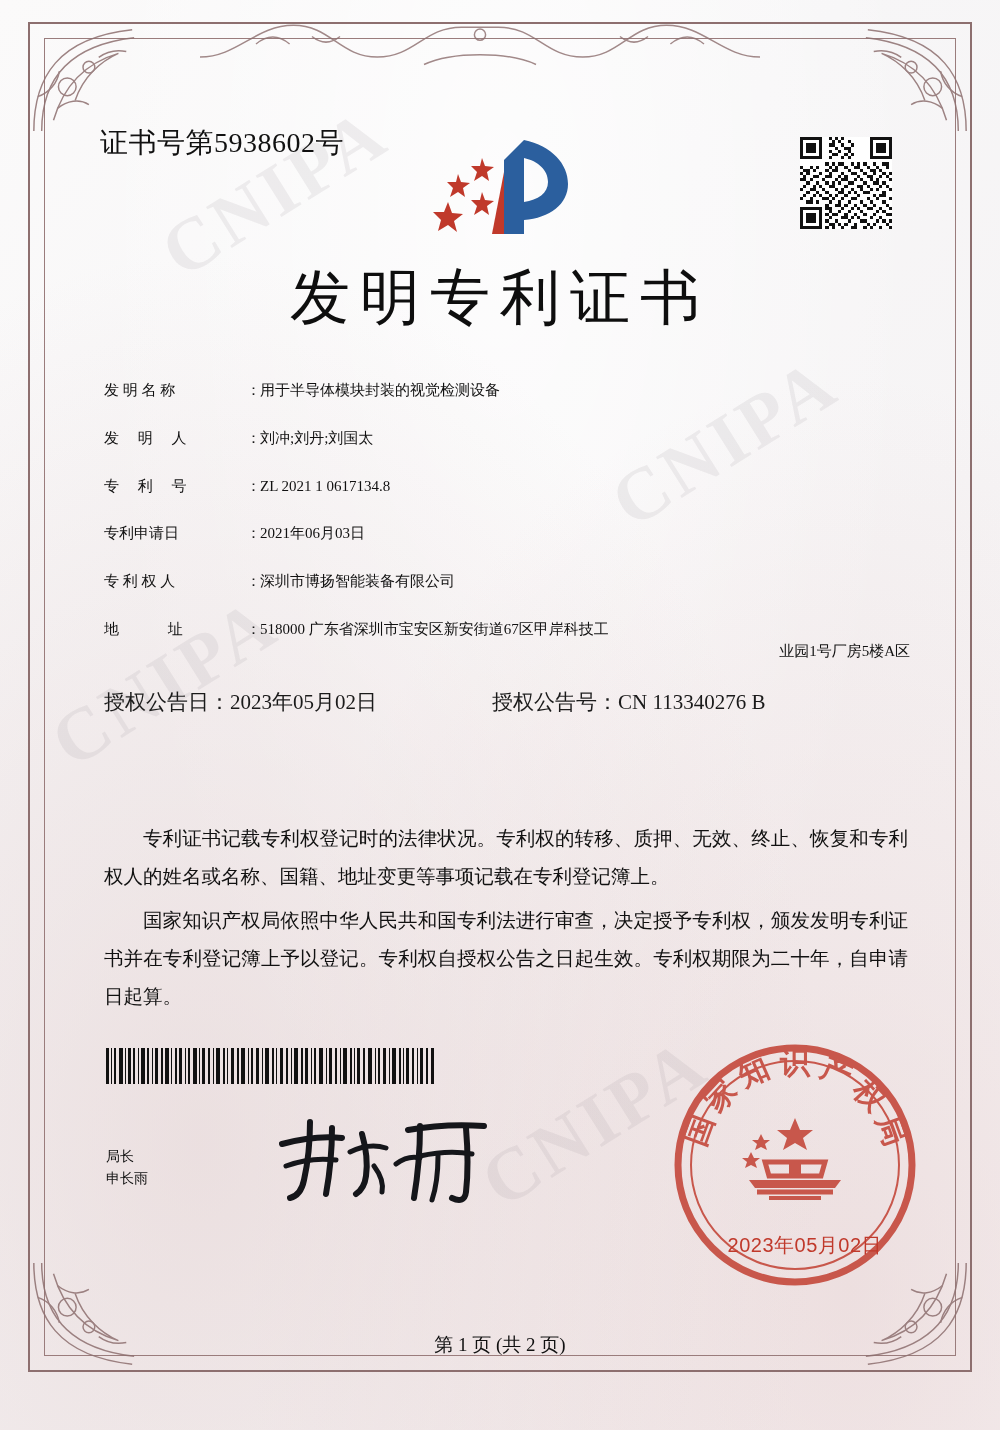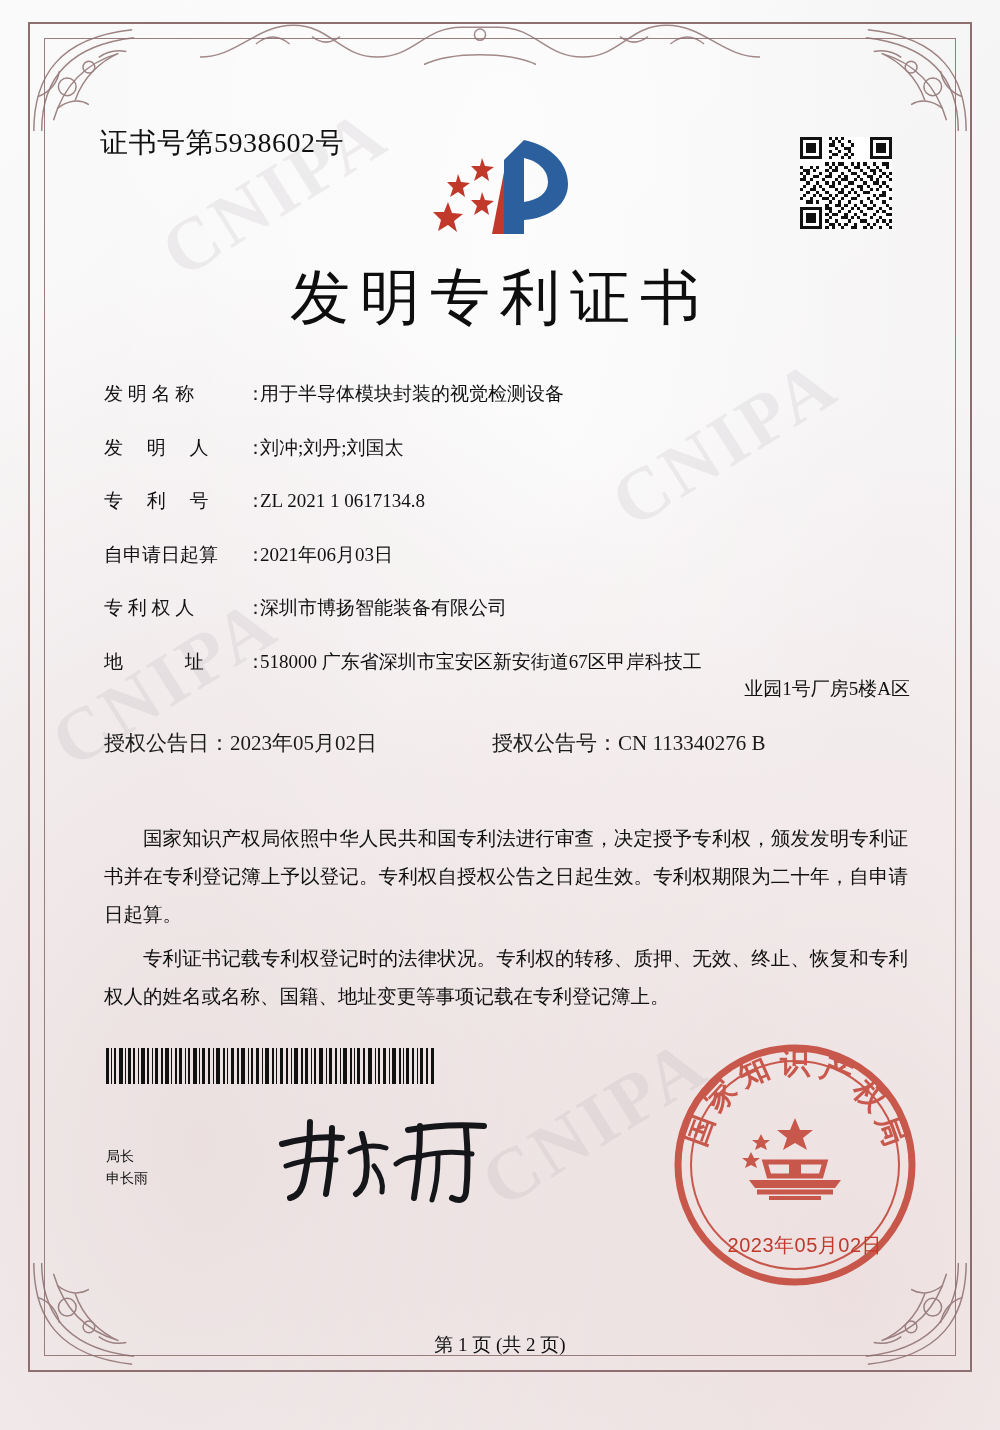--- a/index.html
+++ b/index.html
@@ -116,21 +116,21 @@
 
   
   .fields {
     position: absolute;
     left: 104px; top: 380px; right: 90px;
   }
   .frow {
     display: flex;
     align-items: flex-start;
     margin-bottom: 26px;
-    font-size: 19px;
+    font-size: 15px;
     line-height: 1.45;
   }
   .flabel {
     flex: 0 0 auto;
     width: 142px;
     color: #111;
     white-space: pre;
   }
   .fcolon { flex: 0 0 auto; width: 14px; }
   .fvalue { flex: 1 1 auto; color: #111; }
@@ -525,21 +525,21 @@
         <span class="flabel">发　 明　 人</span>
         <span class="fcolon">：</span>
         <span class="fvalue">刘冲;刘丹;刘国太</span>
       </div>
       <div class="frow">
         <span class="flabel">专　 利　 号</span>
         <span class="fcolon">：</span>
         <span class="fvalue">ZL 2021 1 0617134.8</span>
       </div>
       <div class="frow">
-        <span class="flabel">自申请日起算</span>
+        <span class="flabel">专利申请日</span>
         <span class="fcolon">：</span>
         <span class="fvalue">2021年06月03日</span>
       </div>
       <div class="frow">
         <span class="flabel">专 利 权 人</span>
         <span class="fcolon">：</span>
         <span class="fvalue">深圳市博扬智能装备有限公司</span>
       </div>
       <div class="frow">
         <span class="flabel">地　　　 址</span>
@@ -554,22 +554,22 @@
         <span class="g1">
           <span>授权公告日</span><span>：2023年05月02日</span>
         </span>
         <span class="g2">
           <span>授权公告号</span><span>：CN 113340276 B</span>
         </span>
       </div>
     </div>
 
     <div class="paras">
+      <p>专利证书记载专利权登记时的法律状况。专利权的转移、质押、无效、终止、恢复和专利权人的姓名或名称、国籍、地址变更等事项记载在专利登记簿上。</p>
       <p>国家知识产权局依照中华人民共和国专利法进行审查，决定授予专利权，颁发发明专利证书并在专利登记簿上予以登记。专利权自授权公告之日起生效。专利权期限为二十年，自申请日起算。</p>
-      <p>专利证书记载专利权登记时的法律状况。专利权的转移、质押、无效、终止、恢复和专利权人的姓名或名称、国籍、地址变更等事项记载在专利登记簿上。</p>
     </div>
 
     <svg class="barcode" viewBox="0 0 330 36" preserveAspectRatio="none" shape-rendering="crispEdges">
       <g fill="#111111">
         <rect x="0" y="0" width="3" height="36"></rect>
           <rect x="5" y="0" width="1" height="36"></rect>
         <rect x="8" y="0" width="2" height="36"></rect>
           <rect x="13" y="0" width="4" height="36"></rect>
         <rect x="19" y="0" width="1" height="36"></rect>
           <rect x="22" y="0" width="3" height="36"></rect>

